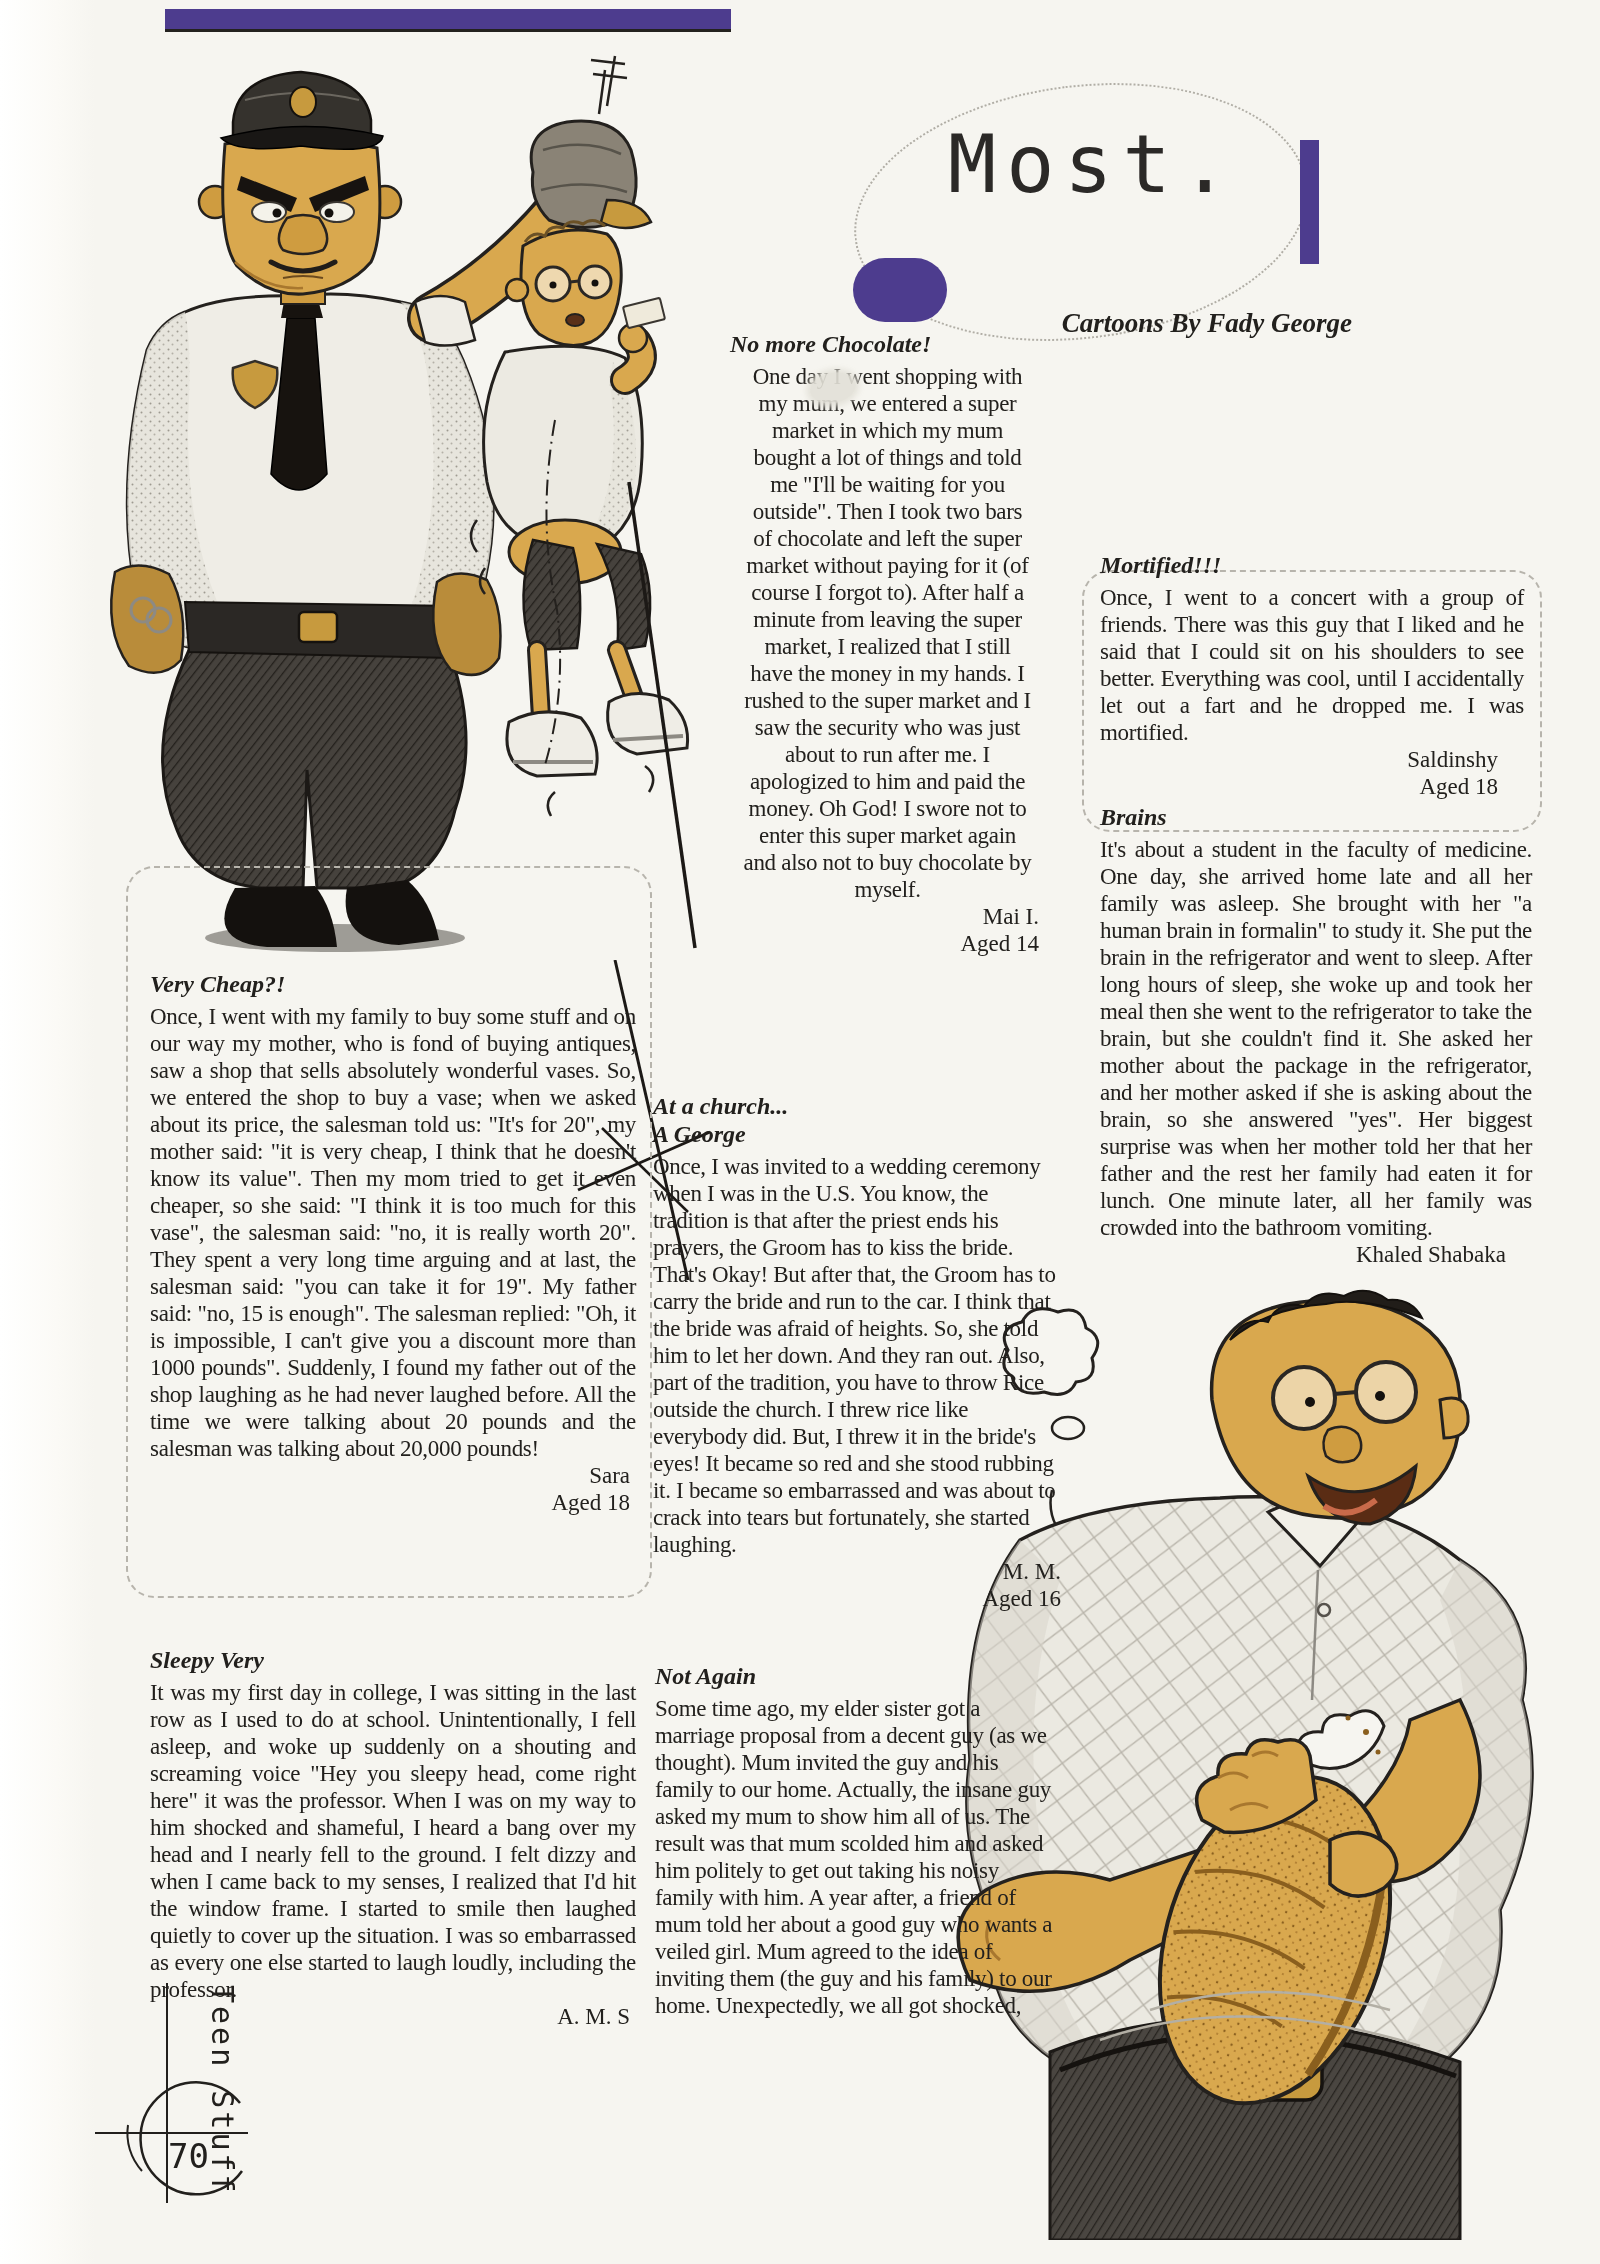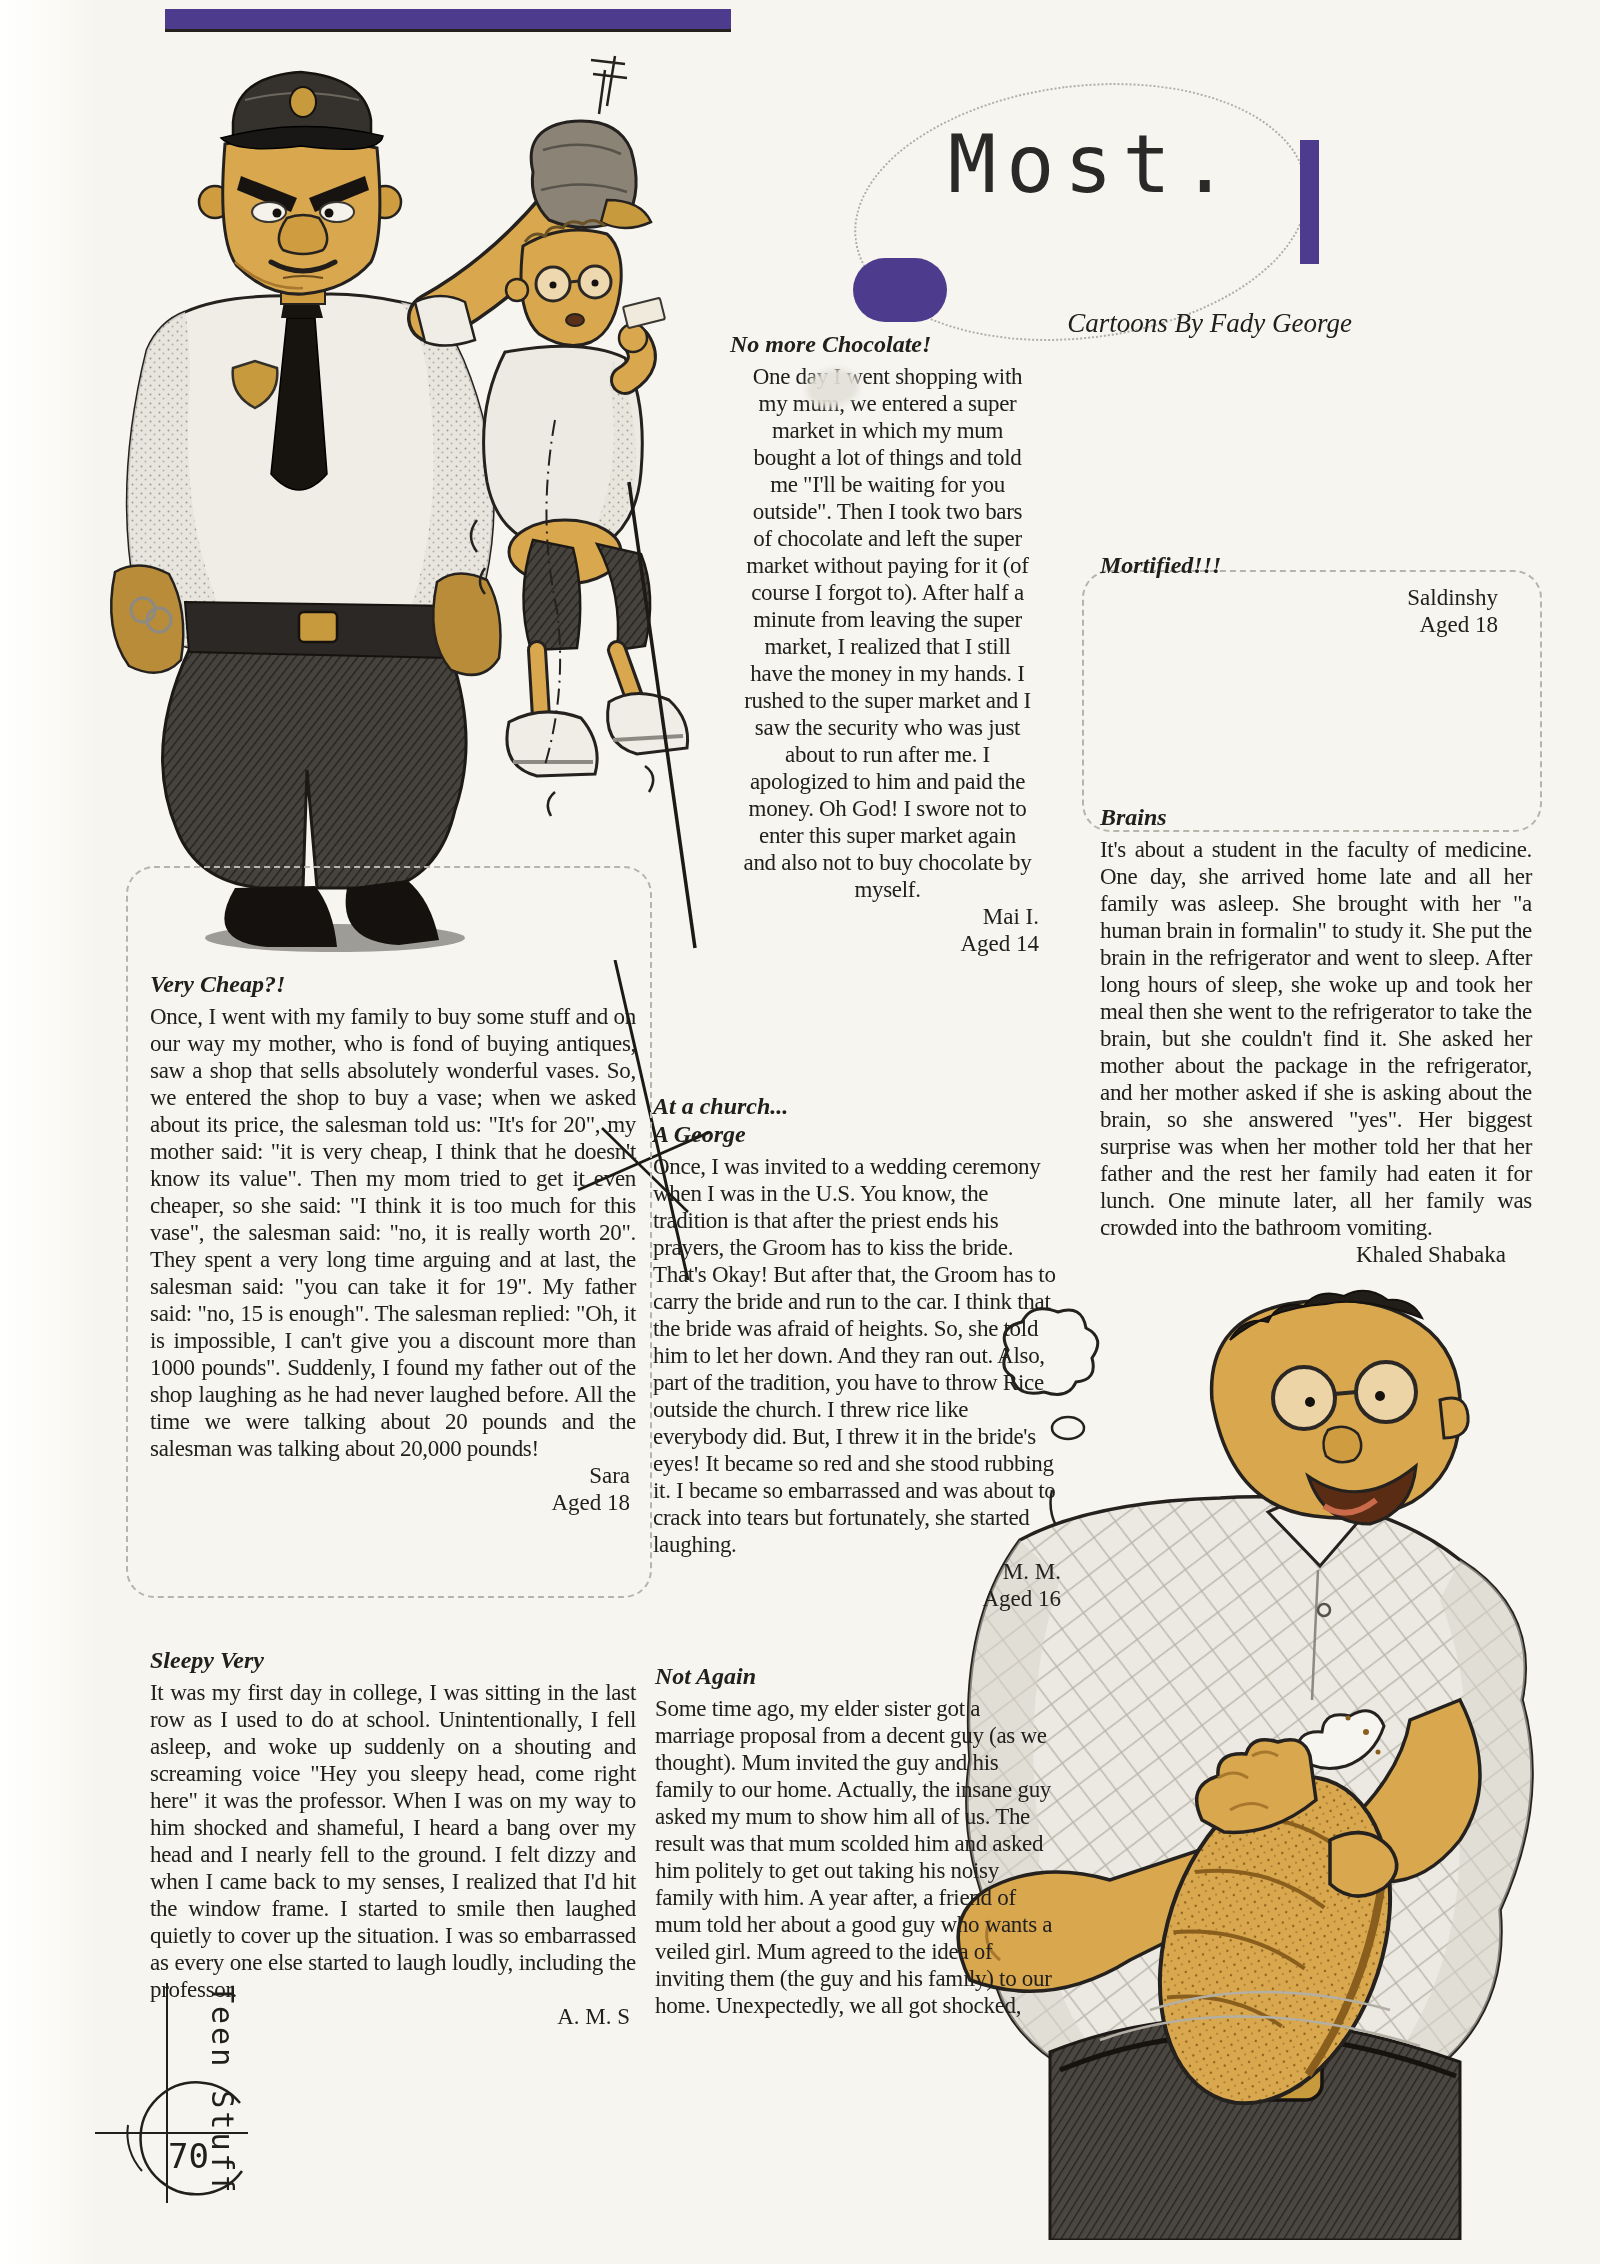--- a/index.html
+++ b/index.html
@@ -11,21 +11,21 @@
   .jtext{font-size:23px;line-height:27px;text-align:justify;letter-spacing:-0.3px;}
   .ltext{font-size:23px;line-height:27px;letter-spacing:-0.3px;}
   .ctext{font-size:23px;line-height:27px;text-align:center;letter-spacing:-0.3px;}
   .sig{font-size:23px;line-height:27px;text-align:right;padding-right:6px;}
   .sig-in{padding-right:26px;}
   .h-story{font-size:24px;line-height:28px;font-weight:bold;font-style:italic;text-align:left;margin-bottom:5px;}
   .mono{font-family:"DejaVu Sans Mono",monospace;}
   .dashbox{border:2px dashed #b7b4ac;border-radius:28px;}
   .accent{background:#4d3c8e;}
   .title-word{color:#2b2927;white-space:nowrap;}
-  .byline{font-size:27px;font-weight:normal;font-style:italic;text-align:right;}
+  .byline{font-size:27px;font-weight:bold;font-style:italic;text-align:right;}
   .smudge{background:#e3e1d8;border-radius:50%;box-shadow:0 0 6px 4px #e3e1d8;opacity:.9;}
 </style>
 </head>
 <body>
 
 <div class="page">
   <div class="scan-edge"></div>
 
   <div class="abs accent" style="left:165px;top:9px;width:566px;height:20px;border-bottom:3px solid #24221f;"></div>
 
@@ -234,20 +234,21 @@
 
   <div class="abs" style="left:655px;top:1662px;width:402px;">
     <div class="h-story" style="width:330px;">Not Again</div>
     <div class="ltext" style="width:400px;">Some time ago, my elder sister got a marriage proposal from a decent guy (as we thought). Mum invited the guy and his family to our home. Actually, the insane guy asked my mum to show him all of us. The result was that mum scolded him and asked him politely to get out taking his noisy family with him. A year after, a friend of mum told her about a good guy who wants a veiled girl. Mum agreed to the idea of inviting them (the guy and his family) to our home. Unexpectedly, we all got shocked,</div>
   </div>
 
 
   <div class="abs dashbox" style="left:1082px;top:570px;width:456px;height:258px;"></div>
   <div class="abs" style="left:1100px;top:551px;width:424px;">
     <div class="h-story">Mortified!!!</div>
+    <div class="jtext">Once, I went to a concert with a group of friends. There was this guy that I liked and he said that I could sit on his shoulders to see better. Everything was cool, until I accidentally let out a fart and he dropped me. I was mortified.</div>
     <div class="sig sig-in">Saldinshy</div>
     <div class="sig sig-in">Aged 18</div>
   </div>
 
   <div class="abs" style="left:1100px;top:803px;width:432px;">
     <div class="h-story">Brains</div>
     <div class="jtext">It's about a student in the faculty of medicine. One day, she arrived home late and all her family was asleep. She brought with her "a human brain in formalin" to study it. She put the brain in the refrigerator and went to sleep. After long hours of sleep, she woke up and took her meal then she went to the refrigerator to take the brain, but she couldn't find it. She asked her mother about the package in the refrigerator, and her mother asked if she is asking about the brain, so she answered "yes". Her biggest surprise was when her mother told her that her father and the rest her family had eaten it for lunch. One minute later, all her family was crowded into the bathroom vomiting.</div>
     <div class="sig sig-in">Khaled Shabaka</div>
   </div>
 

